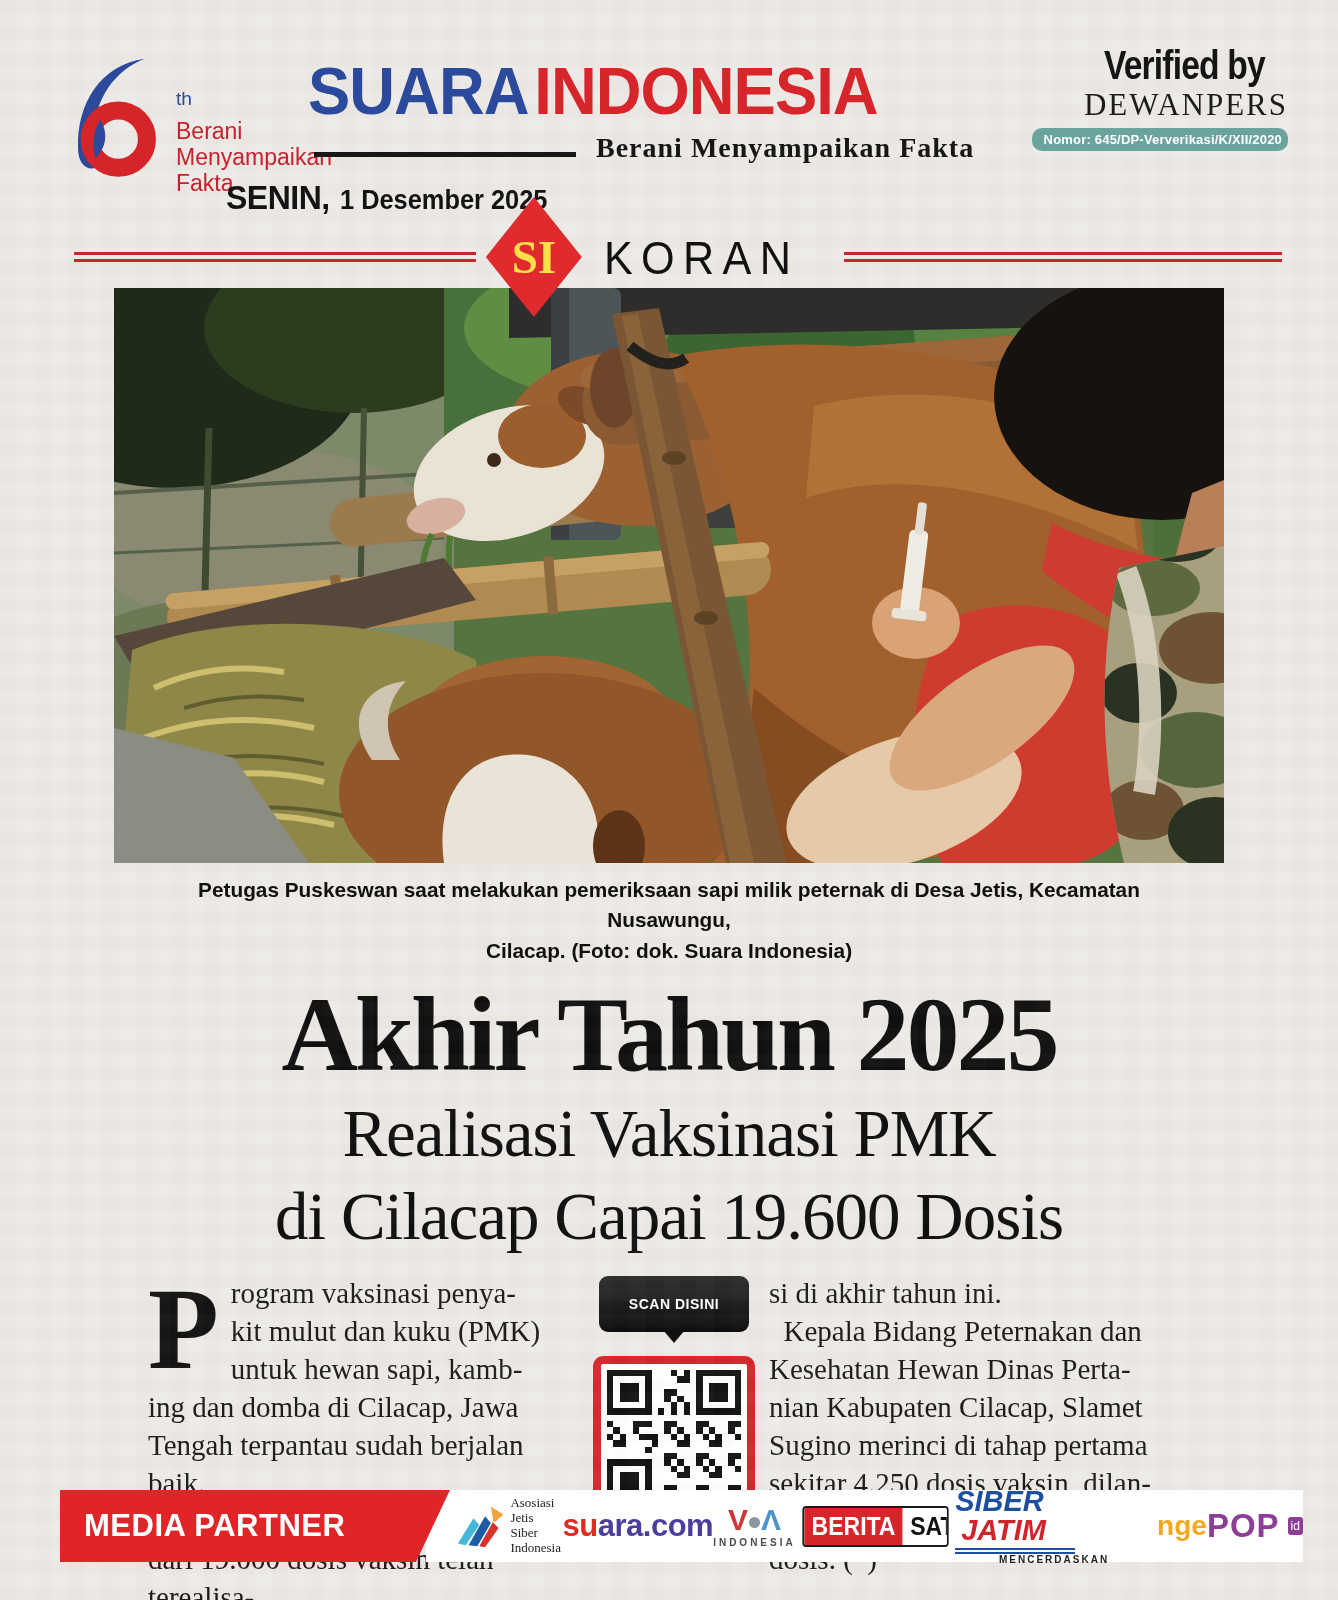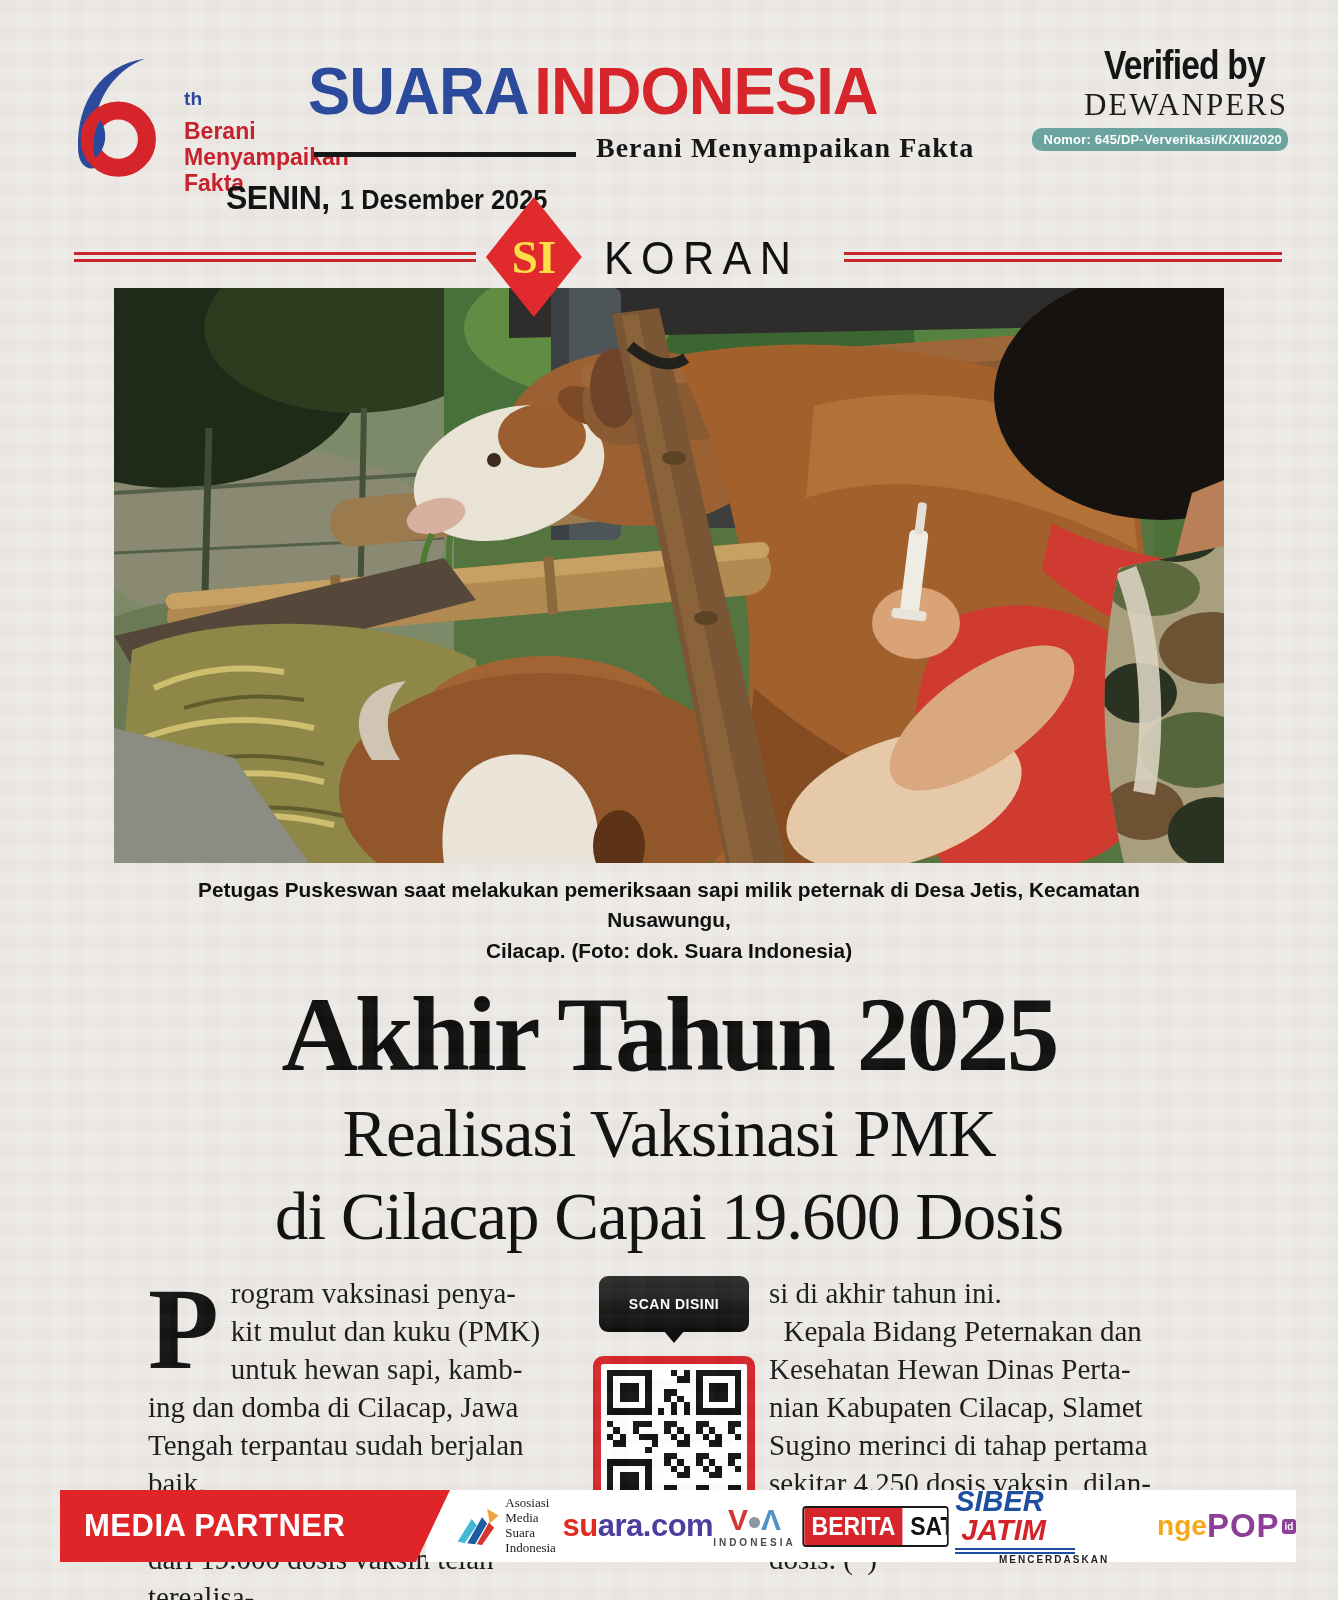--- a/index.html
+++ b/index.html
@@ -7,21 +7,21 @@
         font-family:"Liberation Sans",sans-serif;color:#141414;}
   .page::before{content:"";position:absolute;inset:0;pointer-events:none;opacity:.5;
     background-image:
       repeating-linear-gradient(0deg, rgba(110,100,95,.035) 0 13px, rgba(255,255,255,.05) 13px 26px),
       repeating-linear-gradient(90deg, rgba(110,100,95,.03) 0 17px, rgba(255,255,255,.04) 17px 34px);}
   .preline{white-space:pre-line;}
 
   
   header{position:relative;height:288px;z-index:2;}
   .anniv{position:absolute;left:60px;top:54px;display:flex;align-items:flex-start;}
-  .anniv-text{margin:34px 0 0 18px;font-weight:bold;font-size:23px;line-height:1.12;color:#c8202c;}
+  .anniv-text{margin:34px 0 0 10px;font-weight:normal;font-size:23px;line-height:1.12;color:#c8202c;}
   .anniv sup{color:#2b4a9c;}
   .masthead{position:absolute;left:308px;top:58px;width:710px;}
   .masthead-title{font-weight:bold;font-size:66px;letter-spacing:-1px;line-height:1;
       transform:scaleX(.96);transform-origin:left;white-space:nowrap;}
   .mt-blue{color:#2b4a9c;} .mt-red{color:#d6252b;margin-left:6px;}
   .masthead-sub{display:flex;align-items:flex-end;margin-top:8px;}
   .masthead-rule{width:262px;height:5px;background:#171717;margin:0 20px 7px 6px;}
   .masthead-tagline{font-family:"Liberation Serif",serif;font-weight:bold;font-size:28px;letter-spacing:1px;color:#171717;}
   .verified{position:absolute;right:50px;top:46px;width:256px;text-align:right;}
   .verified-by{font-weight:bold;font-size:41px;line-height:.95;letter-spacing:-1px;color:#151515;
@@ -90,22 +90,22 @@
       font-weight:bold;font-size:25px;transform:scaleX(.92);}
   .bs-1{background:#d6252b;color:#fff;padding:4px 8px;}
   .bs-2{background:#fff;color:#111;padding:4px 8px;}
   .sj-logo{font-style:italic;font-weight:bold;font-size:29px;line-height:1;text-align:left;justify-content:flex-end;}
   .sj-1{color:#1d4f9e;} .sj-2{color:#d2232a;margin-left:6px;}
   .sj-bars{height:6px;width:120px;margin-top:3px;
       background:repeating-linear-gradient(0deg,#1d4f9e 0 2px,transparent 2px 4px);}
   .sj-sub{font-style:normal;font-weight:bold;font-size:10px;letter-spacing:2px;color:#222;text-align:right;margin-top:1px;}
   .np-logo{font-weight:bold;white-space:nowrap;}
   .np-1{color:#f5a81c;font-size:28px;margin-left:48px;} .np-2{color:#8d3f98;font-size:33px;letter-spacing:1px;}
-  .np-badge{display:inline-block;background:#8d3f98;color:#fff;font-size:10px;font-weight:bold;
-      padding:2px 3px;border-radius:3px;vertical-align:super;margin-left:2px;}
+  .np-badge{display:inline-block;background:#8d3f98;color:#fff;font-size:12px;font-weight:normal;
+      padding:2px 3px;border-radius:3px;vertical-align:super;margin-left:8px;}
 </style>
 </head>
 <body>
 
 <div class="page">
 
   <header>
 
     <div class="anniv">
       <svg width="106" height="128" viewBox="0 0 100 120">
@@ -401,21 +401,21 @@
     <div class="footer-strip">
 
       <div class="plogo">
         <svg width="50" height="44" viewBox="0 0 50 44">
           <polygon points="2,40 18,14 24,21 10,42" fill="#44b8d8"></polygon>
           <polygon points="13,42 30,12 36,19 22,43" fill="#1d5ba5"></polygon>
           <polygon points="24,43 38,18 44,24 30,44" fill="#d6342c"></polygon>
           <polygon points="36,2 49,10 39,19" fill="#f2a33c"></polygon>
         </svg>
         <div class="amsi-text preline">Asosiasi
-Media Suara
+Jetis Siber
 Indonesia</div>
       </div>
 
       <div class="plogo suara-logo">
         <span class="suara-1">su</span>
           <span class="suara-2">ara.com</span>
       </div>
 
       <div class="plogo voa-logo">
         <div>

